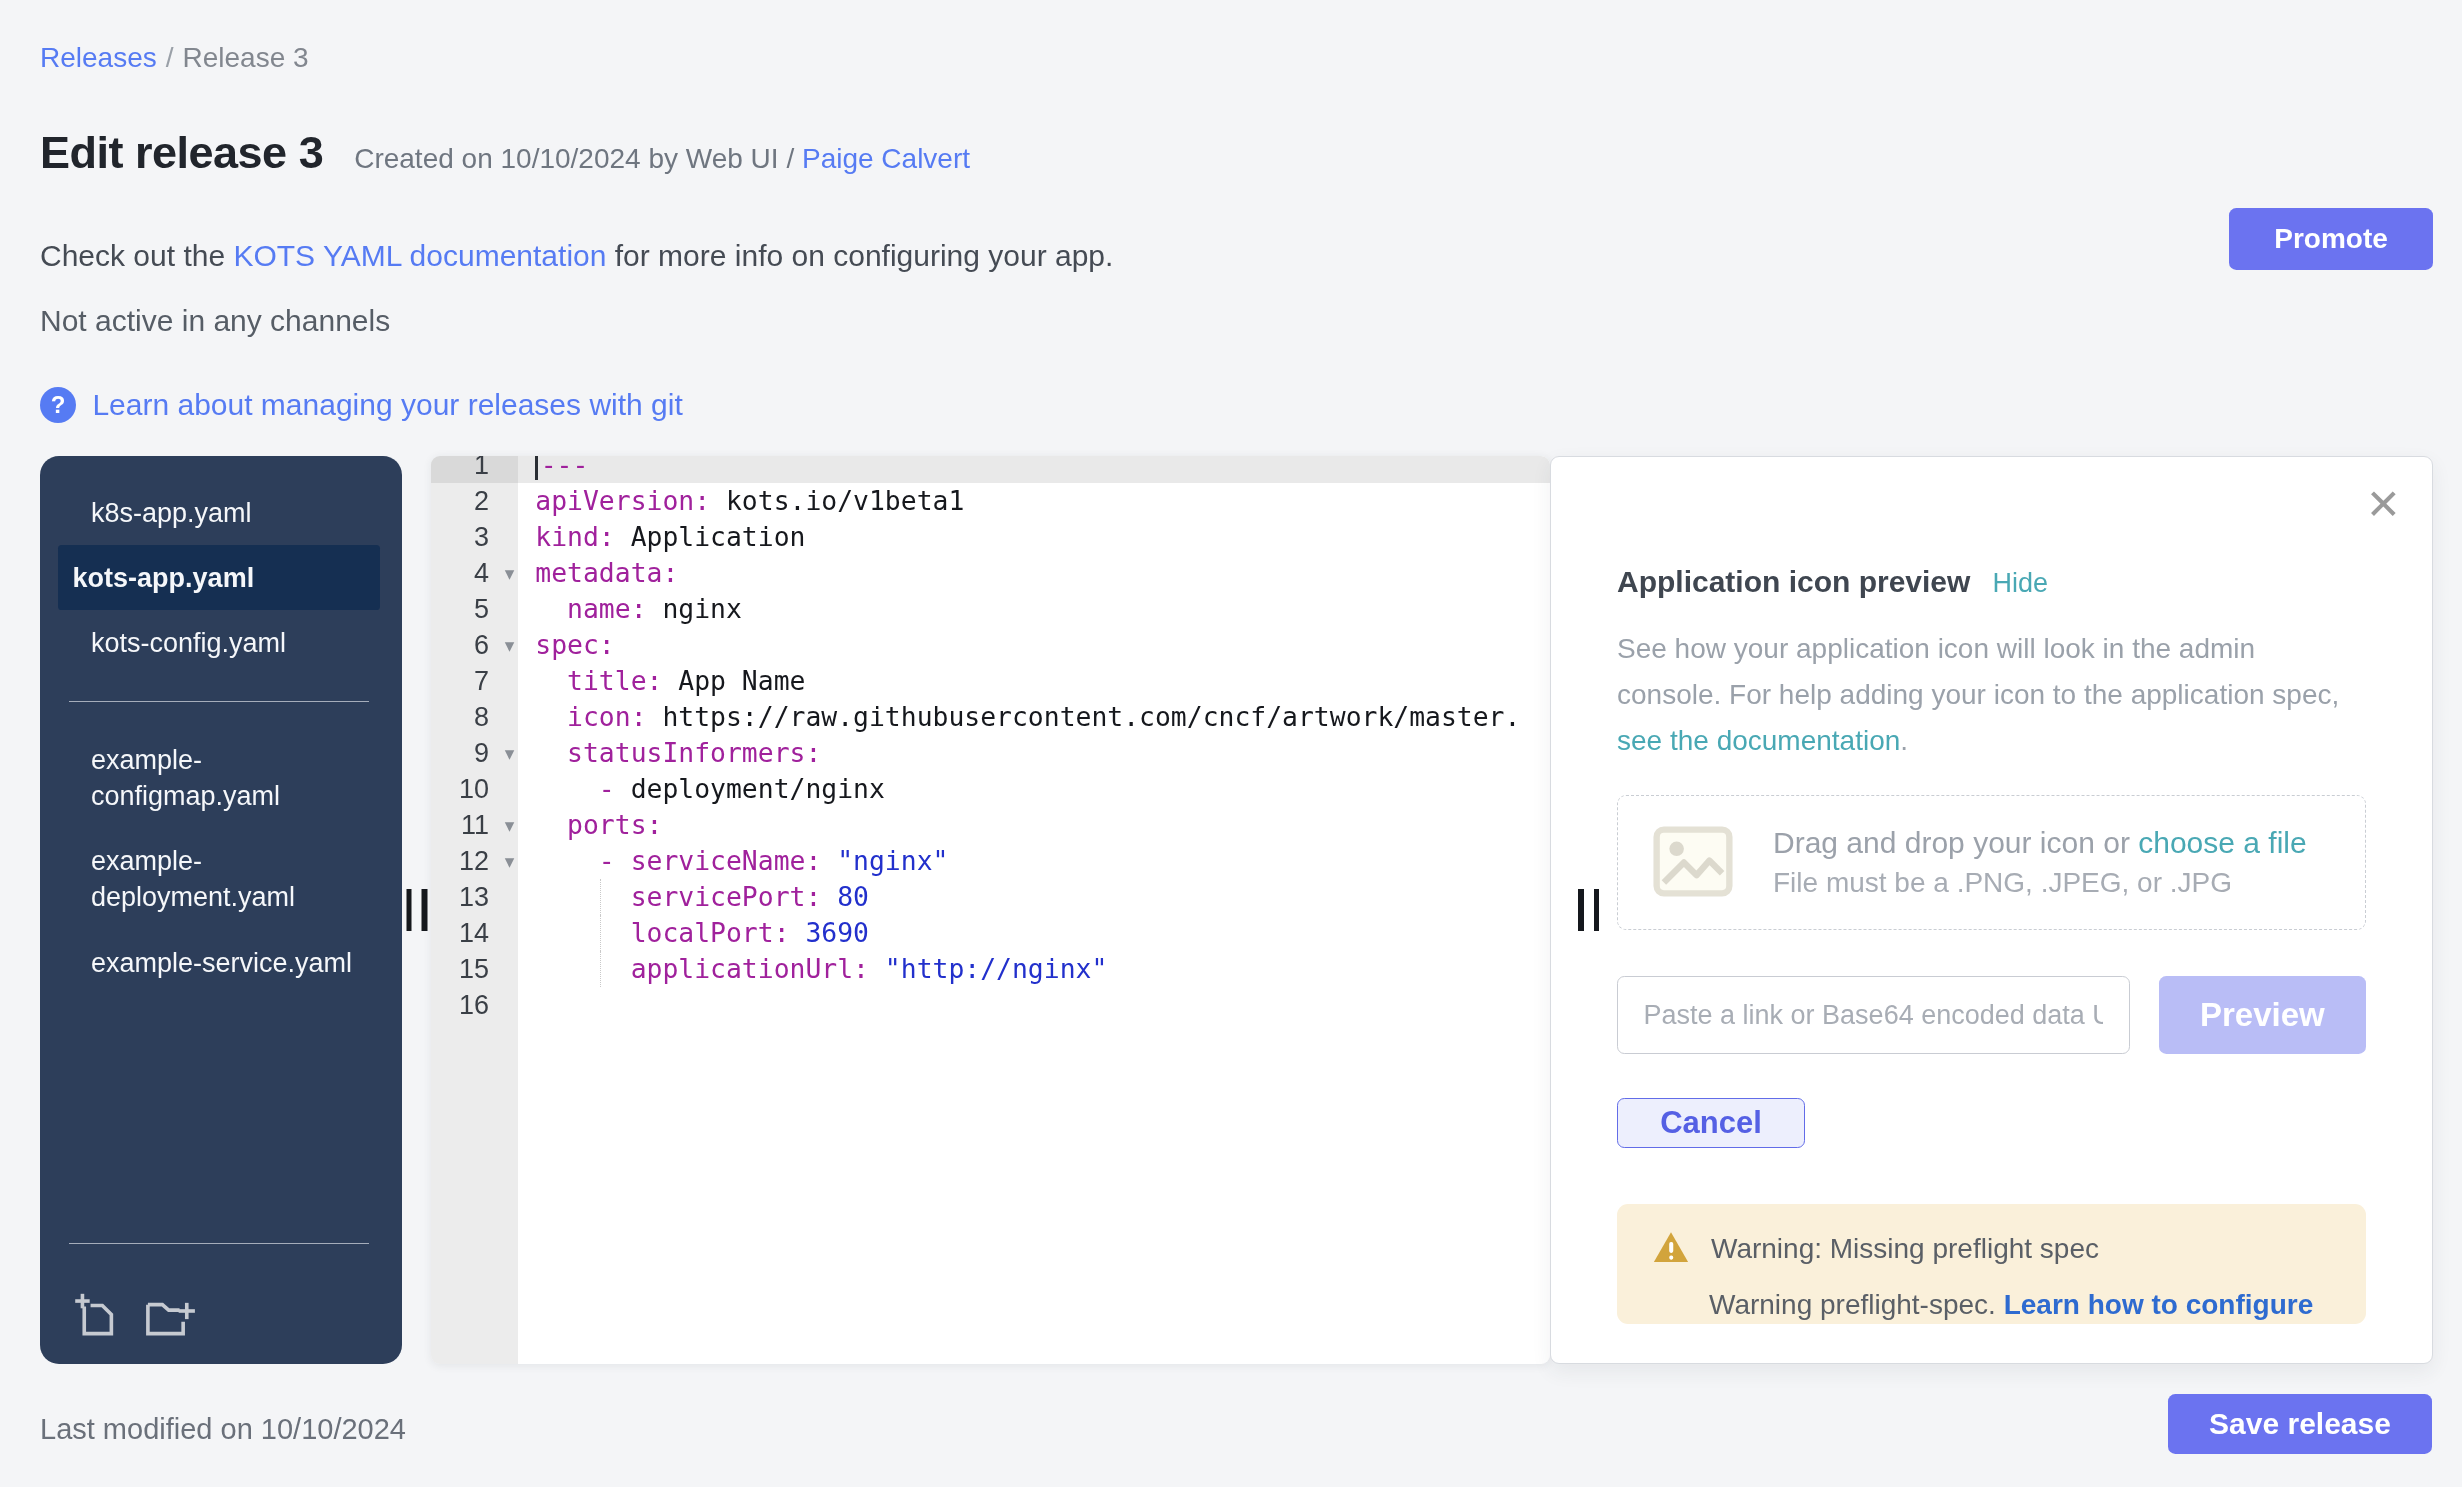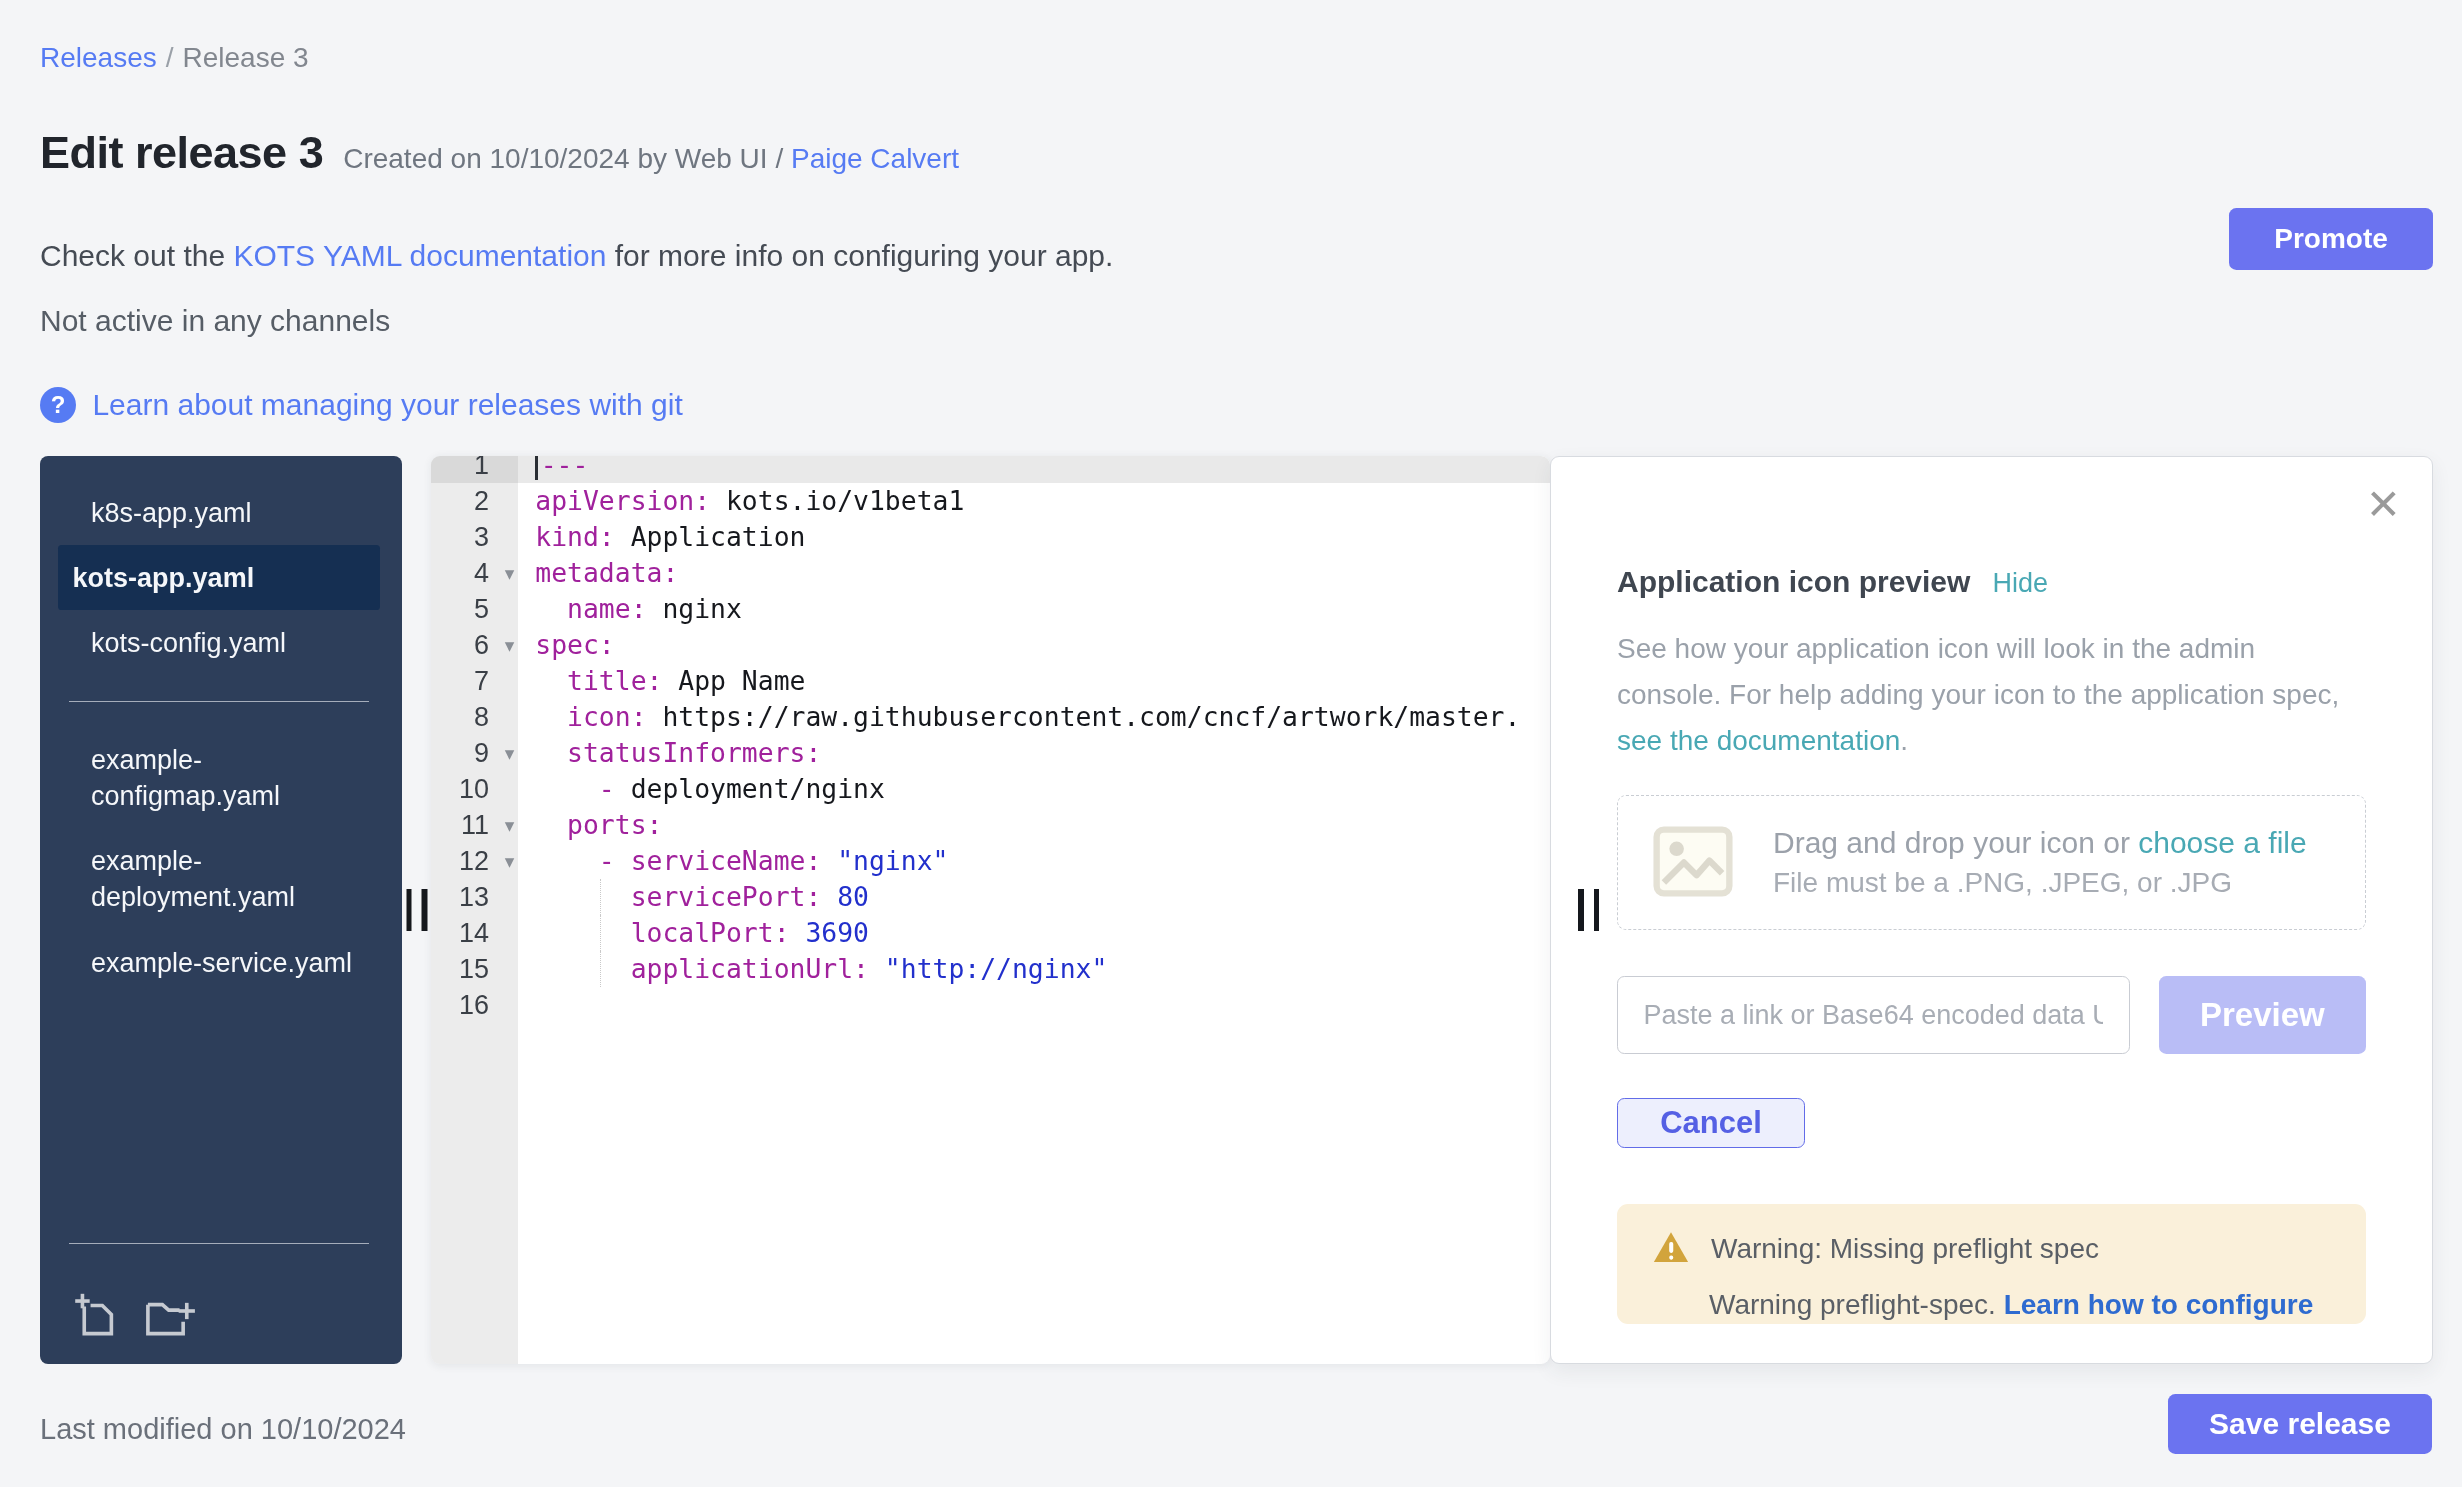--- a/index.html
+++ b/index.html
@@ -11,21 +11,21 @@
     overflow:hidden;
   }
   .page { position:relative; width:2462px; height:1488px; padding:42px 29px 0 40px; }
 
   
   .breadcrumb { font-size:28px; }
   .breadcrumb a { color:var(--link-blue); text-decoration:none; cursor:pointer; }
   .crumb-sep { color:#9aa0a8; margin:0 9px; }
   .crumb-current { color:#82878f; }
 
-  .title-row { margin-top:53px; display:flex; align-items:baseline; gap:20px; }
+  .title-row { margin-top:53px; display:flex; align-items:baseline; gap:31px; }
   .h1 { font-size:45px; font-weight:700; color:#21252c; letter-spacing:-0.5px; }
   .created { font-size:28px; color:#6f7680; }
   .created .slash { color:#6f7680; }
   .created a { color:var(--link-blue); text-decoration:none; cursor:pointer; }
 
   .check-row { margin-top:60px; font-size:30px; color:#454b54; }
   .check-row a { color:var(--link-blue); text-decoration:none; cursor:pointer; }
 
   .not-active { margin-top:31px; font-size:30px; color:#565d66; }
 
@@ -45,21 +45,21 @@
     background:var(--accent); color:#fff;
     font-size:28px; font-weight:700;
   }
 
   
   .main { display:flex; margin-top:33px; height:908px; position:relative; }
 
   
   .sidebar {
     width:362px; flex:0 0 auto; height:100%;
-    background:var(--navy); border-radius:8px;
+    background:var(--navy); border-radius:19px;
     padding:24px 4px 20px 0;
     display:flex; flex-direction:column;
     color:#f5f7fa;
   }
   .file-item {
     font-size:27px; line-height:36px;
     padding:14.6px 22px 14.6px 33px;
     margin:0 18px; border-radius:3.6px;
     cursor:pointer; overflow-wrap:break-word;
   }

